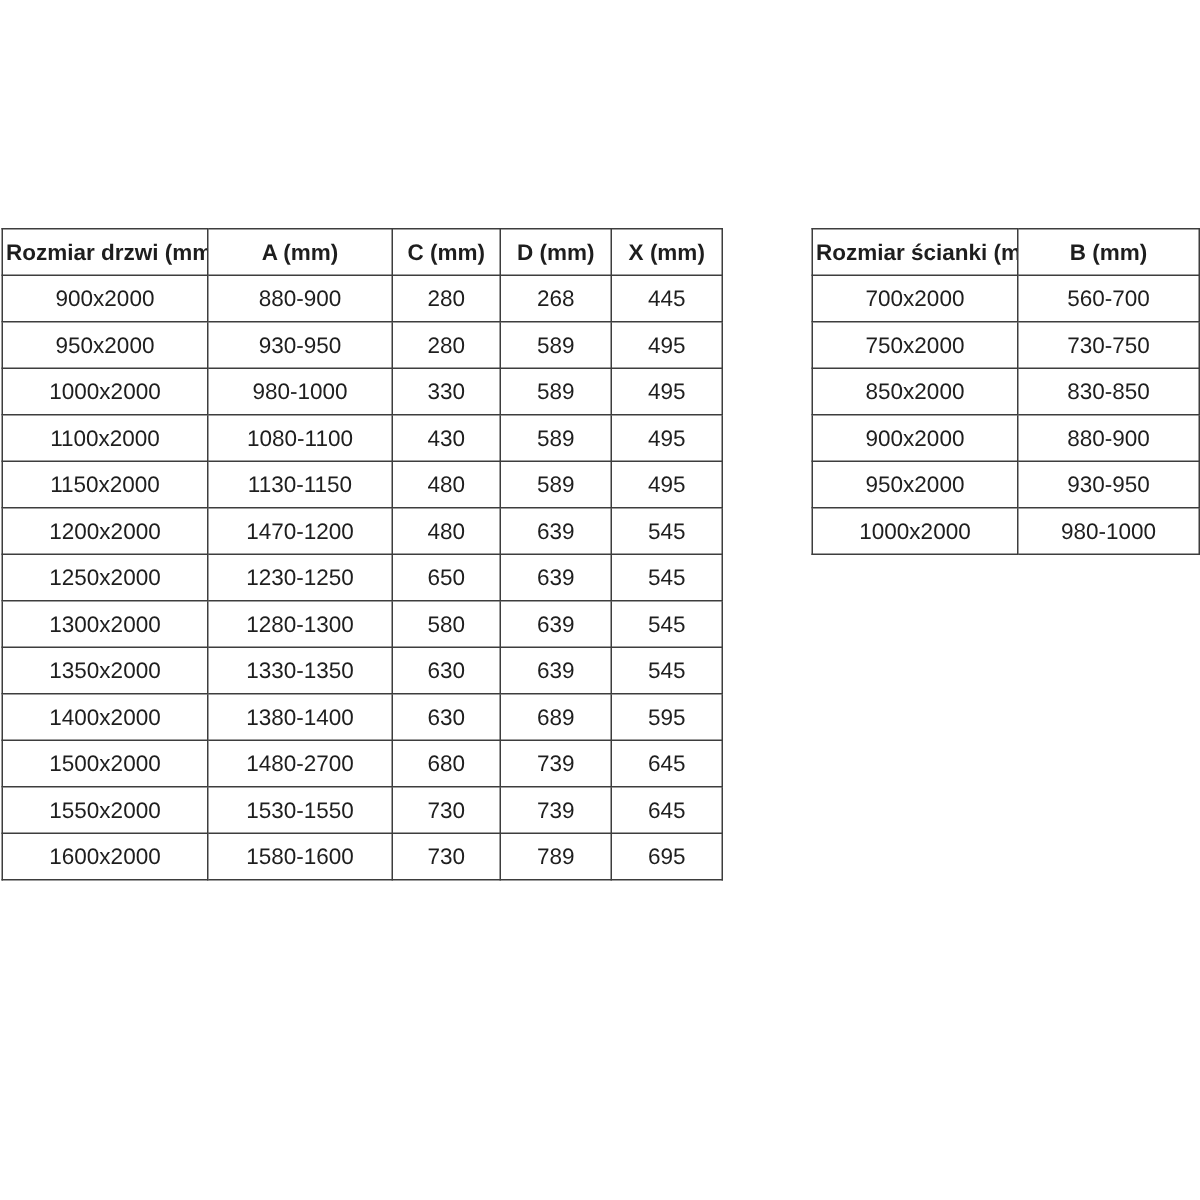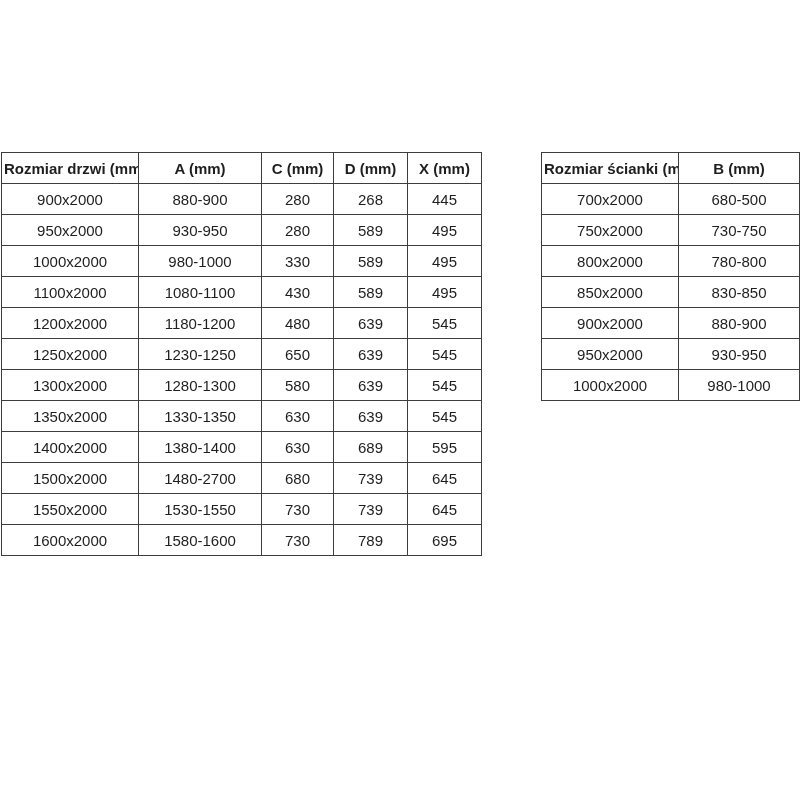--- a/index.html
+++ b/index.html
@@ -100,22 +100,29 @@
           <td>495</td>
         </tr>
         <tr>
           <td>1100x2000</td>
           <td>1080-1100</td>
           <td>430</td>
           <td>589</td>
           <td>495</td>
         </tr>
         <tr>
+          <td>1150x2000</td>
+          <td>1130-1150</td>
+          <td>480</td>
+          <td>589</td>
+          <td>495</td>
+        </tr>
+        <tr>
           <td>1200x2000</td>
-          <td>1180-1200</td>
+          <td>1470-1200</td>
           <td>480</td>
           <td>639</td>
           <td>545</td>
         </tr>
         <tr>
           <td>1250x2000</td>
           <td>1230-1250</td>
           <td>650</td>
           <td>639</td>
           <td>545</td>
@@ -172,31 +179,27 @@
     </colgroup>
   <thead>
         <tr>
           <th>Rozmiar ścianki (mm)</th>
           <th>B (mm)</th>
         </tr>
       </thead>
       <tbody>
         <tr>
           <td>700x2000</td>
-          <td>680-500</td>
+          <td>560-700</td>
         </tr>
         <tr>
           <td>750x2000</td>
           <td>730-750</td>
         </tr>
         <tr>
-          <td>800x2000</td>
-          <td>780-800</td>
-        </tr>
-        <tr>
           <td>850x2000</td>
           <td>830-850</td>
         </tr>
         <tr>
           <td>900x2000</td>
           <td>880-900</td>
         </tr>
         <tr>
           <td>950x2000</td>
           <td>930-950</td>

